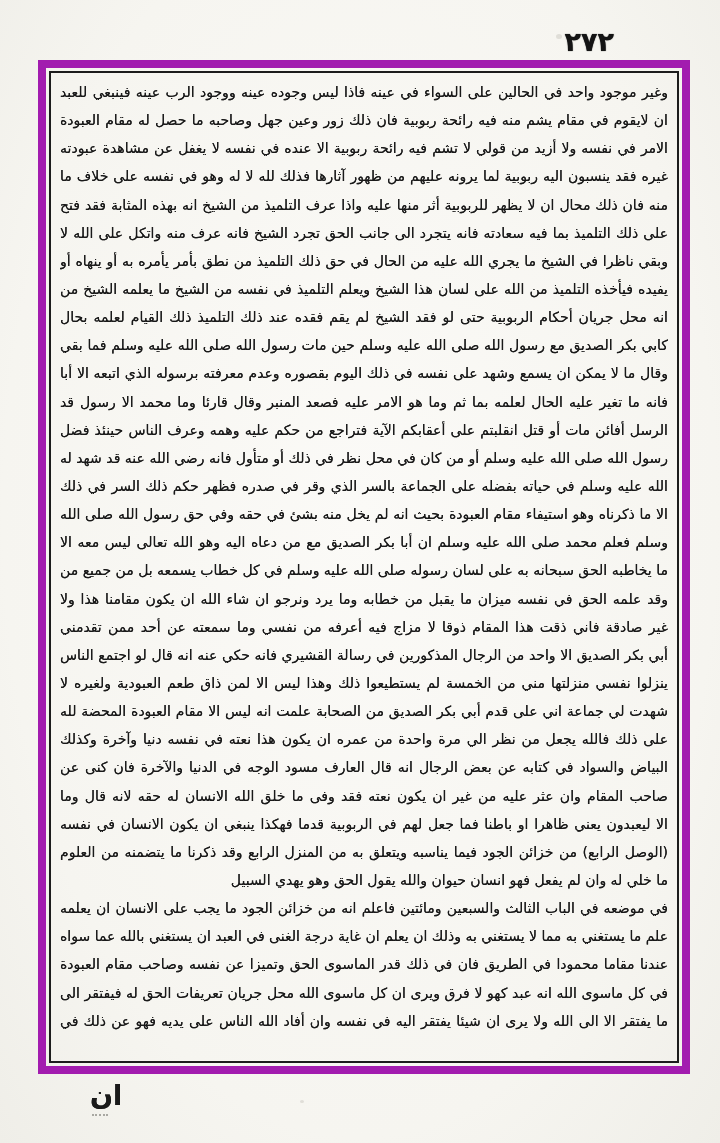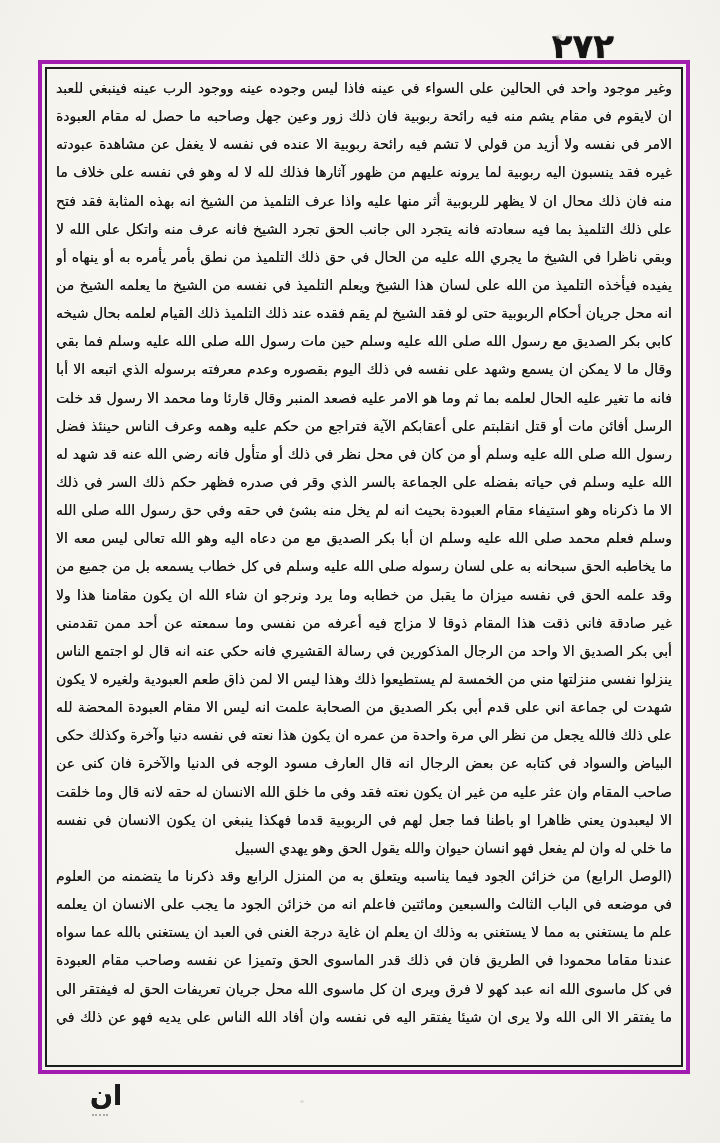--- a/index.html
+++ b/index.html
@@ -6,27 +6,27 @@
   body{
     width:720px;height:1143px;position:relative;overflow:hidden;
     background:
       radial-gradient(ellipse at 50% 45%, #fbfaf7 0%, #f6f5f0 70%, #efeee8 100%);
     font-family:"DejaVu Sans",sans-serif;
     color:#1a1a1a;
     -webkit-font-smoothing:antialiased;
   }
   .page-number{
     position:absolute;top:26px;right:106px;
-    font-size:34px;font-weight:bold;letter-spacing:3px;
+    font-size:27px;font-weight:bold;letter-spacing:3px;
     color:#141414;
     text-shadow:0 0 1px #222;
   }
   .text-frame{
     position:absolute;top:60px;left:38px;width:652px;height:1014px;
-    border:4px solid #a21caf;
+    border:8px solid #a21caf;
     box-sizing:border-box;
     padding:3px;
     background:transparent;
   }
   .text-frame-inner{
     width:100%;height:100%;box-sizing:border-box;
     border:2px solid #1c1c1c;
     padding:5px 9px 2px 9px;
     overflow:hidden;
   }
@@ -92,22 +92,22 @@
         <div class="line">ما يخاطبه الحق سبحانه به على لسان رسوله صلى الله عليه وسلم في كل خطاب يسمعه بل من جميع من يخاطبه</div>
         <div class="line">وقد علمه الحق في نفسه ميزان ما يقبل من خطابه وما يرد ونرجو ان شاء الله ان يكون مقامنا هذا ولا نجعلها دعوى</div>
         <div class="line">غير صادقة فاني ذقت هذا المقام ذوقا لا مزاج فيه أعرفه من نفسي وما سمعته عن أحد ممن تقدمني بالزمان غير</div>
         <div class="line">أبي بكر الصديق الا واحد من الرجال المذكورين في رسالة القشيري فانه حكي عنه انه قال لو اجتمع الناس ان</div>
         <div class="line">ينزلوا نفسي منزلتها مني من الخمسة لم يستطيعوا ذلك وهذا ليس الا لمن ذاق طعم العبودية ولغيره لا يكون ولما</div>
         <div class="line">شهدت لي جماعة اني على قدم أبي بكر الصديق من الصحابة علمت انه ليس الا مقام العبودة المحضة لله الحمد والشكر</div>
         <div class="line">على ذلك فالله يجعل من نظر الي مرة واحدة من عمره ان يكون هذا نعته في نفسه دنيا وآخرة وكذلك حكى صاحب</div>
         <div class="line">البياض والسواد في كتابه عن بعض الرجال انه قال العارف مسود الوجه في الدنيا والآخرة فان كنى عن نفسه فهو</div>
         <div class="line">صاحب المقام وان عثر عليه من غير ان يكون نعته فقد وفى ما خلق الله الانسان له حقه لانه قال وما خلقت الجن والانس</div>
         <div class="line">الا ليعبدون يعني ظاهرا او باطنا فما جعل لهم في الربوبية قدما فهكذا ينبغي ان يكون الانسان في نفسه فيقوم بحق</div>
+        <div class="line">(الوصل الرابع) من خزائن الجود فيما يناسبه ويتعلق به من المنزل الرابع وقد ذكرنا ما يتضمنه من العلوم</div>
         <div class="line short">ما خلي له وان لم يفعل فهو انسان حيوان والله يقول الحق وهو يهدي السبيل</div>
-        <div class="line">(الوصل الرابع) من خزائن الجود فيما يناسبه ويتعلق به من المنزل الرابع وقد ذكرنا ما يتضمنه من العلوم</div>
         <div class="line">في موضعه في الباب الثالث والسبعين ومائتين فاعلم انه من خزائن الجود ما يجب على الانسان ان يعلمه ذوقا وهو</div>
         <div class="line">علم ما يستغني به مما لا يستغني به وذلك ان يعلم ان غاية درجة الغنى في العبد ان يستغني بالله عما سواه وليس ذلك</div>
         <div class="line">عندنا مقاما محمودا في الطريق فان في ذلك قدر الماسوى الحق وتميزا عن نفسه وصاحب مقام العبودة يسري ذوقه</div>
         <div class="line">في كل ماسوى الله انه عبد كهو لا فرق ويرى ان كل ماسوى الله محل جريان تعريفات الحق له فيفتقر الى كل شئ فانه</div>
         <div class="line">ما يفتقر الا الى الله ولا يرى ان شيئا يفتقر اليه في نفسه وان أفاد الله الناس على يديه فهو عن ذلك في نفسه بمعزل ويرى</div>
       </div>
   </div>
 </div>
 
 <div class="catchword">ان</div>

